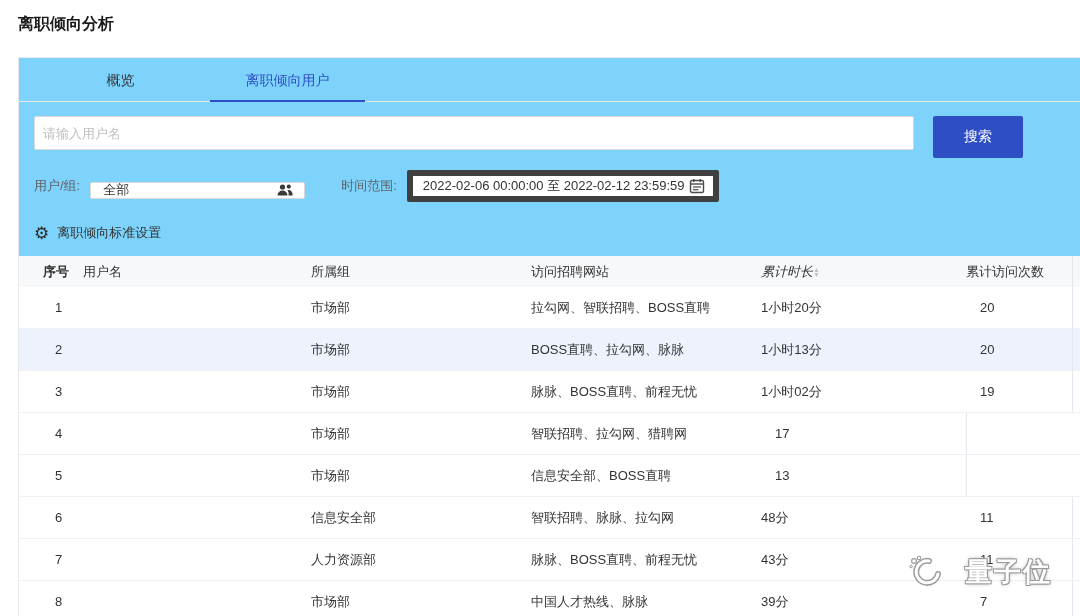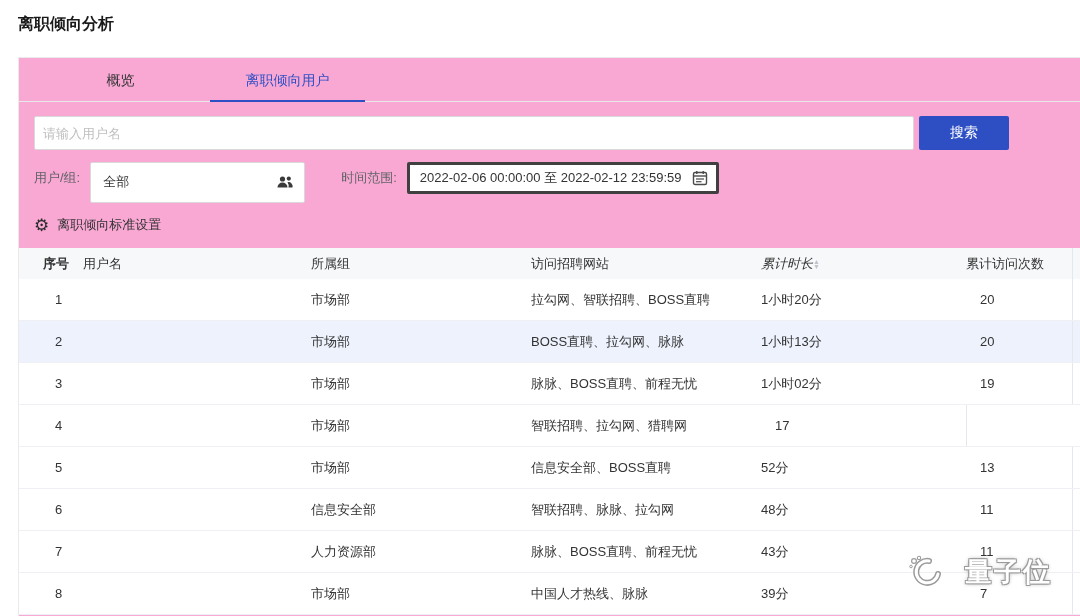--- a/index.html
+++ b/index.html
@@ -9,21 +9,21 @@
     background: #fff;
     color: #333;
     position: relative;
   }
   .page-title {
     position: absolute; left: 18px; top: 14px;
     font-size: 16px; font-weight: bold; color: #1a1a1a;
   }
   .card {
     position: absolute; left: 18px; top: 57px; right: 0; bottom: 0;
-    background: #f9a8d4;
+    background: #7dd3fc;
     border: 1px solid #eaeaea; border-right: none; border-bottom: none;
     overflow: hidden;
   }
   
   .tabbar { height: 44px; border-bottom: 1px solid #e8e8e8; display: flex; gap: 12px; padding-left: 24px; }
   .tab {
     width: 155px; text-align: center; line-height: 44px; font-size: 14px;
     color: #333; cursor: pointer; position: relative;
   }
   .tab.active { color: #2e4fc4; }
@@ -33,35 +33,35 @@
   }
   
   .search-row { display: flex; margin: 14px 0 0 15px; }
   .search-input {
     width: 880px; height: 34px; border: 1px solid #d9d9d9; border-radius: 2px;
     padding: 0 8px; font-size: 13px; color: #333; outline: none;
     font-family: inherit;
   }
   .search-input::placeholder { color: #bfbfbf; }
   .search-btn {
-    width: 90px; height: 34px; margin-left: 5px; border: none; border-radius: 2px;
+    width: 90px; height: 42px; margin-left: 19px; border: none; border-radius: 2px;
     background: #2e4fc4; color: #fff; font-size: 14px; cursor: pointer;
     font-family: inherit;
   }
   
   .filter-row { display: flex; align-items: center; margin: 12px 0 0 15px; height: 32px; }
   .filter-label { font-size: 13px; color: #606266; text-align: center; }
   .select-box {
-    width: 215px; height: 41px; border: 1px solid #d9d9d9; border-radius: 2px;
+    width: 215px; height: 17px; border: 1px solid #d9d9d9; border-radius: 2px;
     margin-left: 10px; display: flex; align-items: center; justify-content: space-between;
     padding: 0 10px 0 12px; font-size: 13px; color: #333; cursor: pointer; background: #fff; margin-top: 8px;
   }
   .time-label { margin-left: 36px; }
   .date-box {
-    width: 312px; height: 32px; border: 3px solid #404040; border-radius: 2px;
+    width: 312px; height: 32px; border: 6px solid #404040; border-radius: 2px;
     margin-left: 10px; display: flex; align-items: center; justify-content: space-between;
     padding: 0 8px 0 10px; font-size: 13px; color: #333; cursor: pointer; background: #fff;
   }
   .icon-svg { display: block; }
   
   .settings-row { display: flex; align-items: center; margin: 22px 0 0 15px; cursor: pointer; }
   .gear-icon { font-size: 17px; color: #2b2b2b; line-height: 1; }
   .settings-label { margin-left: 8px; font-size: 13px; color: #333; }
   
   .table { margin-top: 14px; width: 1153px; }
@@ -207,21 +207,20 @@
       <div>智联招聘、拉勾网、猎聘网</div>
       <div class="cell-visits">17</div>
       <div class="cell-extra"></div>
     </div>
 
     <div class="trow">
       <div class="cell-index">5</div>
       <div><span class="redact r5"></span></div>
       <div>市场部</div>
       <div>信息安全部、BOSS直聘</div>
-      <div>52分</div>
       <div class="cell-visits">13</div>
       <div class="cell-extra"></div>
     </div>
 
     <div class="trow">
       <div class="cell-index">6</div>
       <div><span class="redact r6"></span></div>
       <div>信息安全部</div>
       <div>智联招聘、脉脉、拉勾网</div>
       <div>48分</div>

